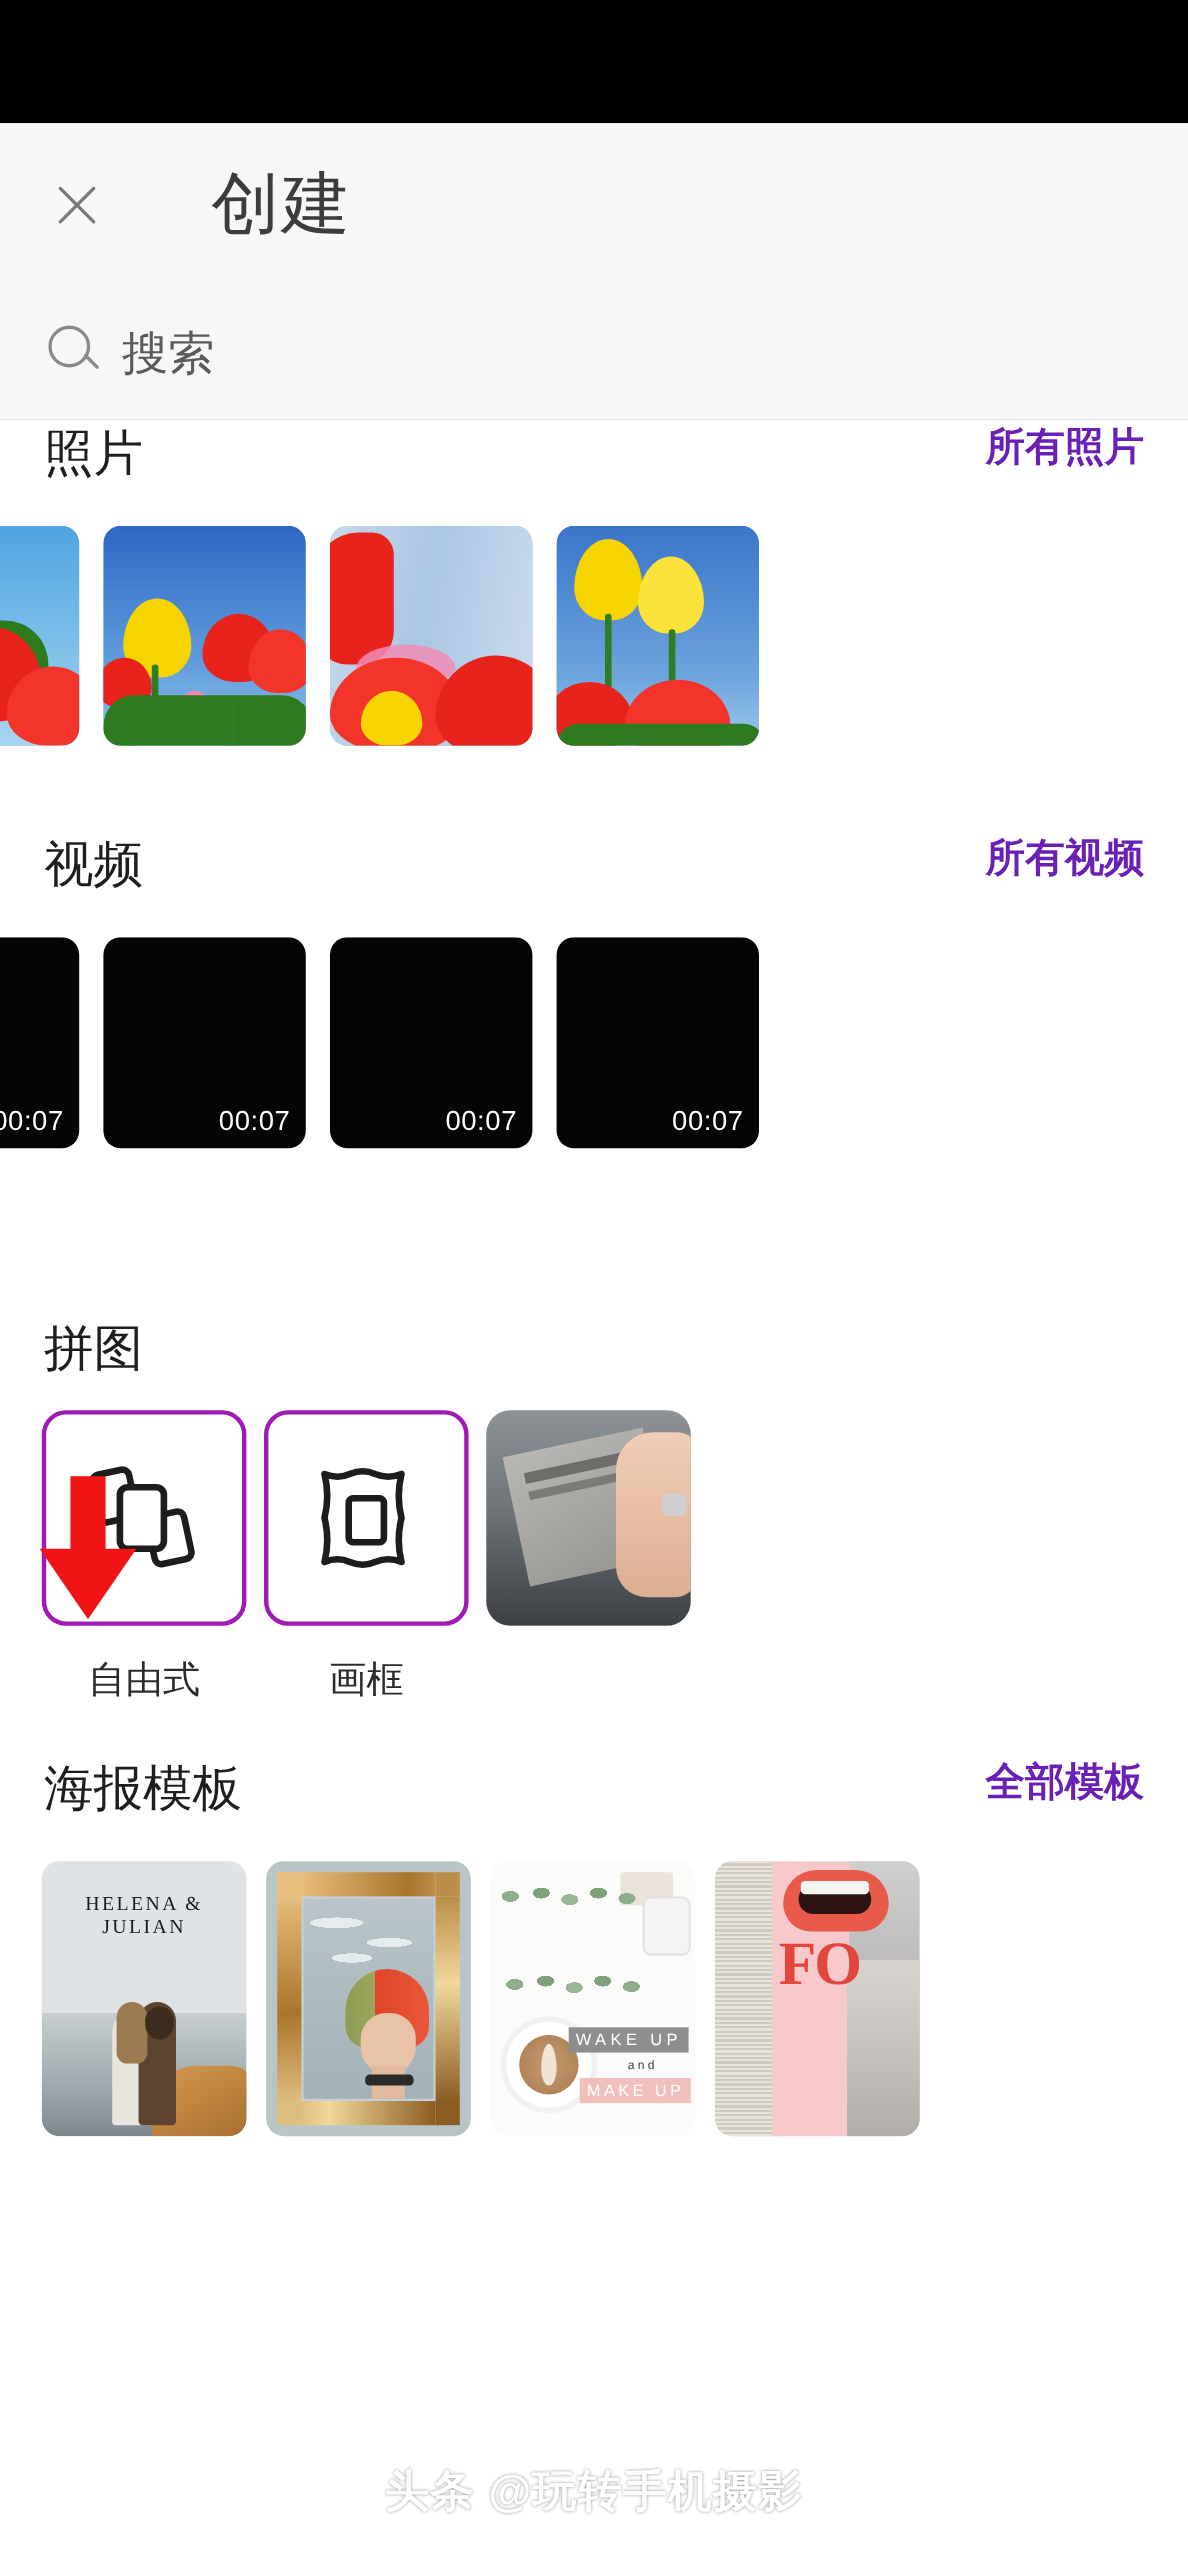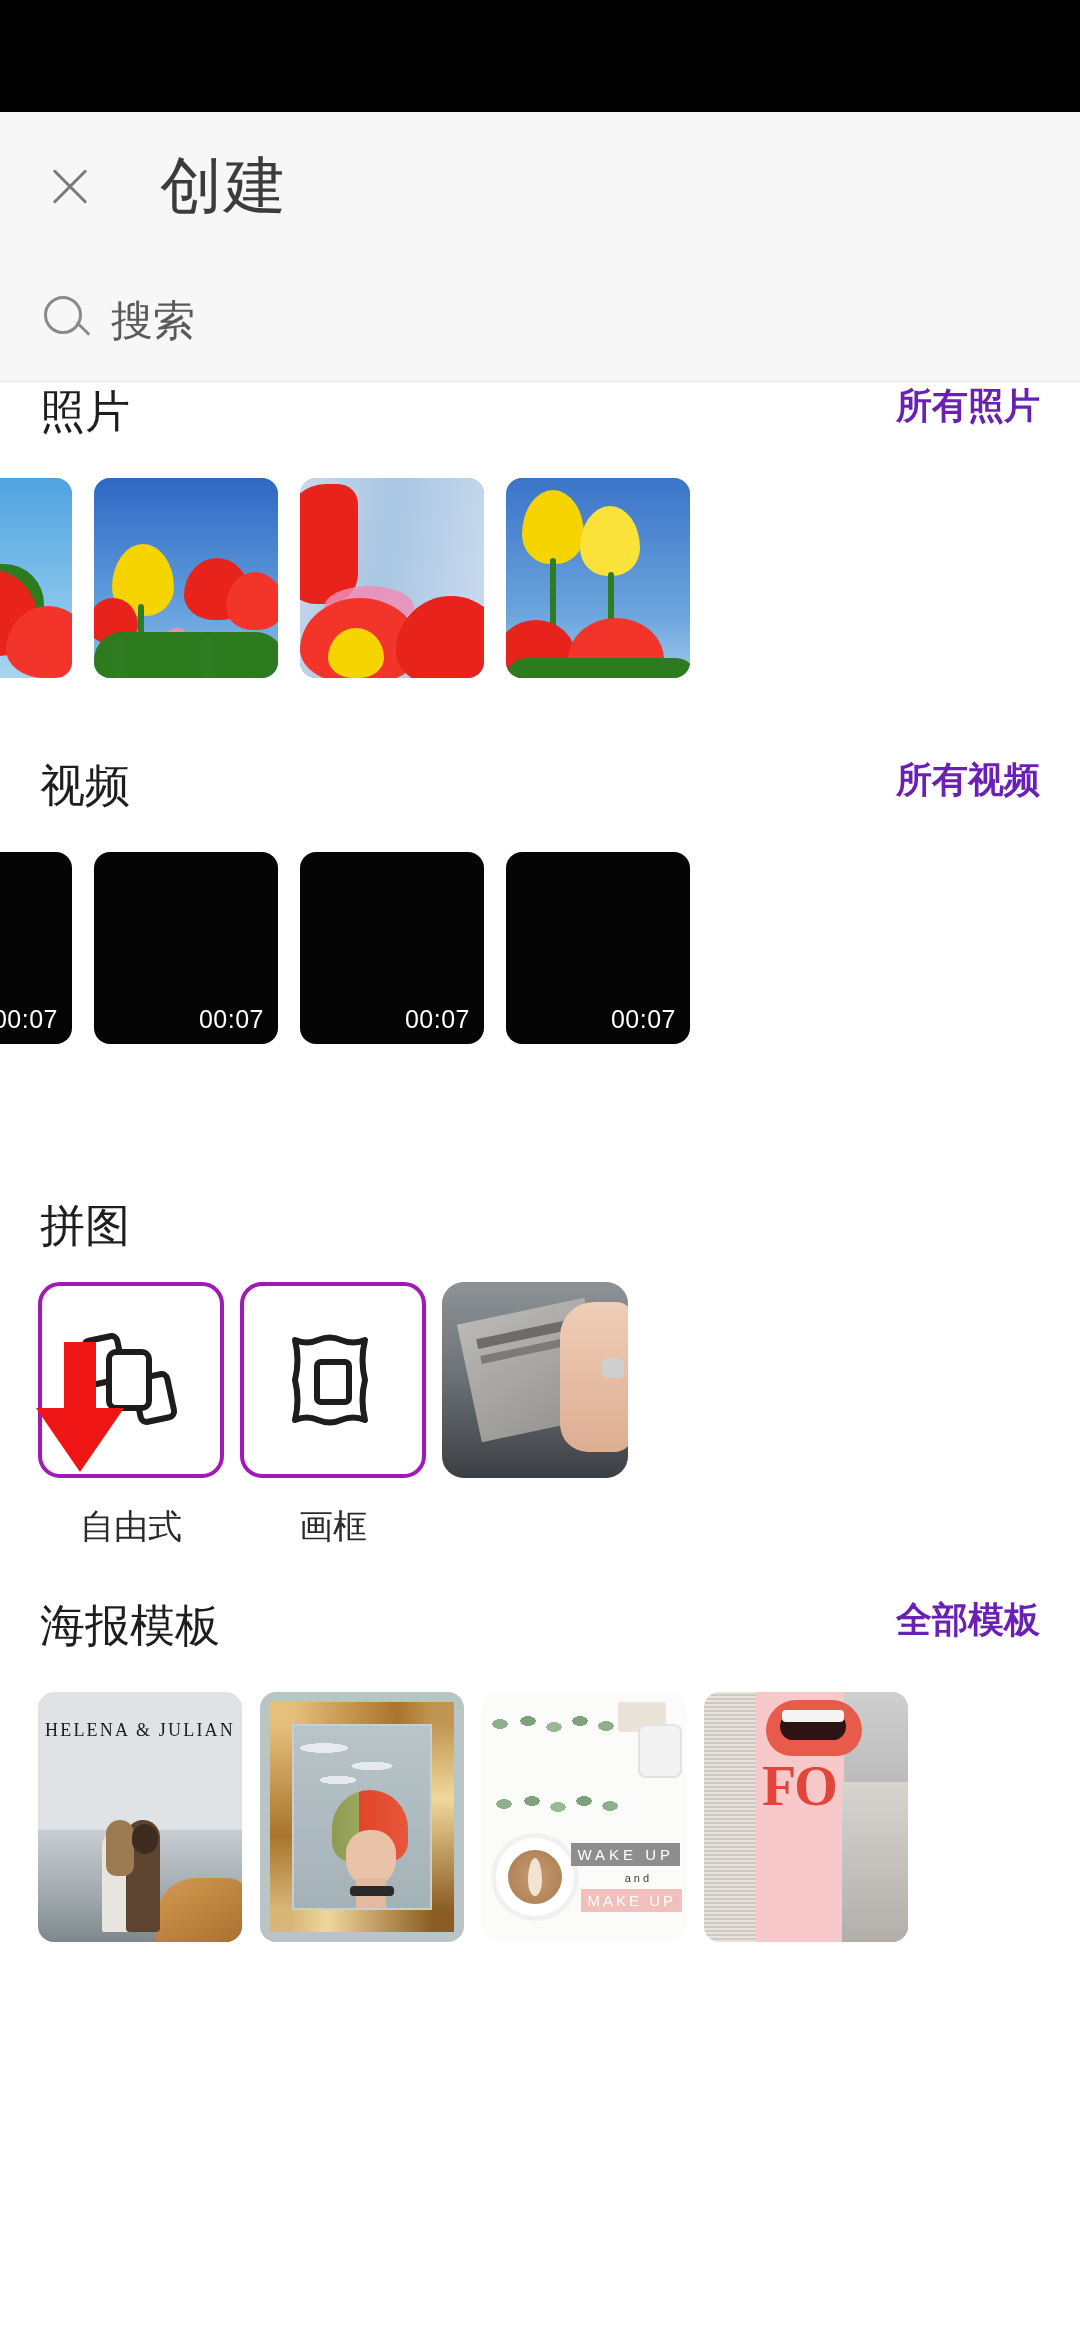--- a/index.html
+++ b/index.html
@@ -11,20 +11,21 @@
   }
   #screen { position:relative; width:1080px; height:2340px; background:#fff; overflow:hidden; }
 
   
   .statusbar { height:112px; background:#000000; width:100%; }
 
   
   .header {
     height:148px; background:#f7f7f7; display:flex; align-items:center;
     padding-left:38px;
+    gap:32px;
   }
   .close-icon { width:64px; height:64px; position:relative; flex:0 0 auto; }
   .close-icon::before, .close-icon::after {
     content:""; position:absolute; left:9px; top:31px; width:46px; height:3px;
     background:#7a7a7a; border-radius:2px;
   }
   .close-icon::before { transform:rotate(45deg); }
   .close-icon::after  { transform:rotate(-45deg); }
   .header-title {
     margin-left:58px; font-size:62px; color:#3c3c3c; letter-spacing:2px;
@@ -93,21 +94,21 @@
     width:186px; height:196px; border-radius:22px;
     background:#fff; display:flex; align-items:center; justify-content:center;
   }
   .collage-card.bordered { border:4px solid #a01ab5; }
   .collage-card.photo { overflow:hidden; border:none; padding:0; background:#cfcfd3; position:relative;}
   .collage-label { text-align:center; font-size:34px; color:#2b2b2b; margin-top:26px; }
 
   
   .tpl-rail { display:flex; gap:18px; padding-left:38px; }
   .tpl-card {
-    width:204px; height:250px; border-radius:16px; flex:0 0 auto;
+    width:186px; height:250px; border-radius:16px; flex:0 0 auto;
     overflow:hidden; position:relative;
   }
 
   .t1 { background:#dfe3e6; }
   .t1-title {
     position:absolute; top:28px; left:0; right:0; text-align:center;
     font-family:"Liberation Serif","DejaVu Serif",serif;
     font-size:18px; letter-spacing:2.2px; color:#1b1b1b;
   }
   .t1-sea { position:absolute; left:0; right:0; bottom:0; height:112px;
@@ -391,14 +392,15 @@
       <div class="t4-right"></div>
       <div class="t4-face"></div>
       <div class="t4-lips"></div>
       <div class="t4-mouth"></div>
       <div class="t4-teeth"></div>
       <div class="t4-fo">FO</div>
     </div>
 
   </div>
 
+  <div class="watermark">头条 @玩转手机摄影</div>
 
 </div>
 
 </body></html>

